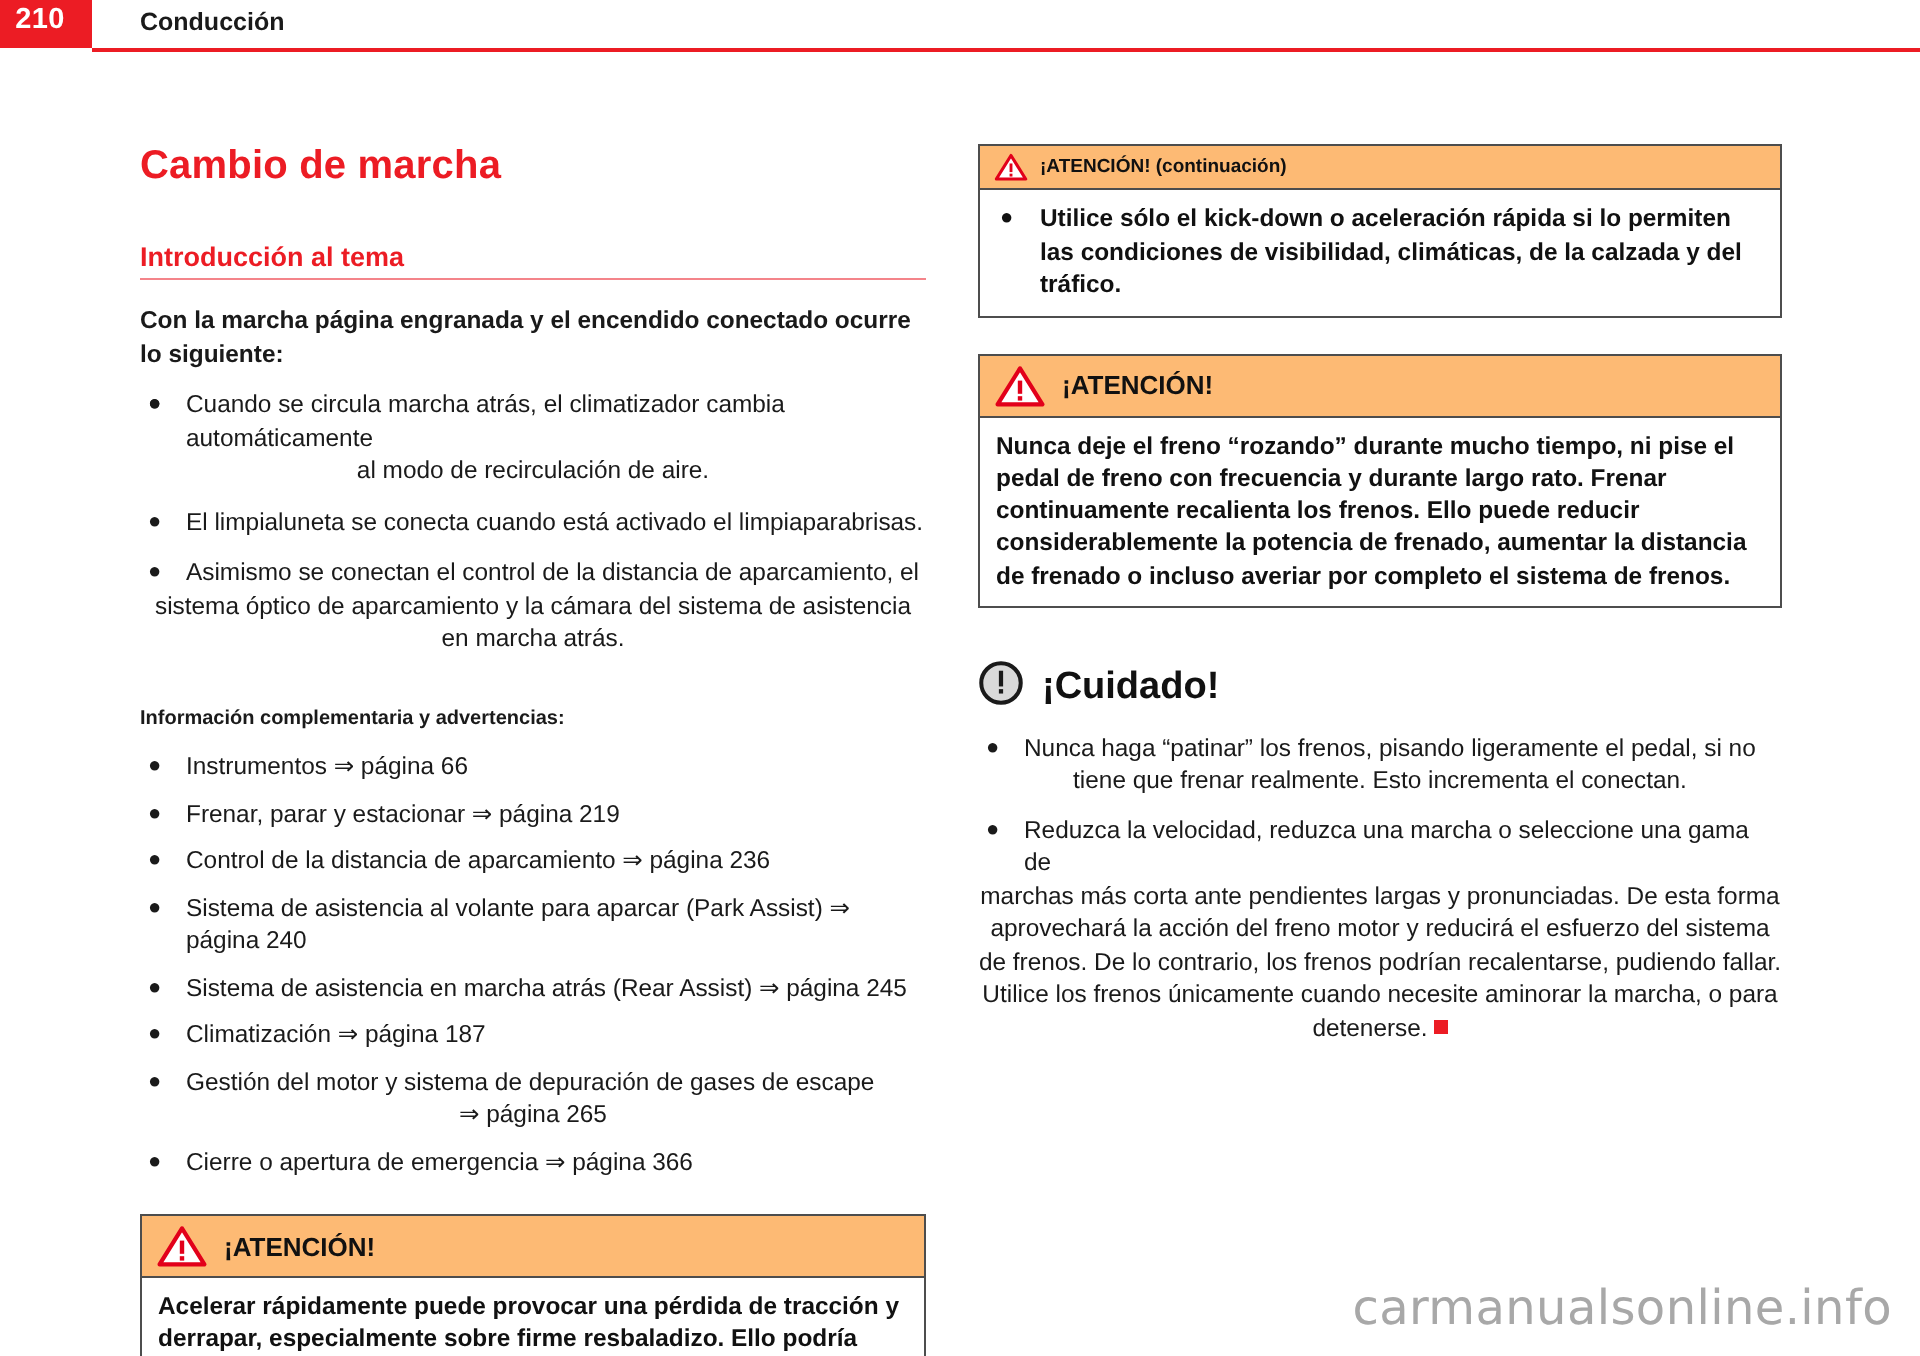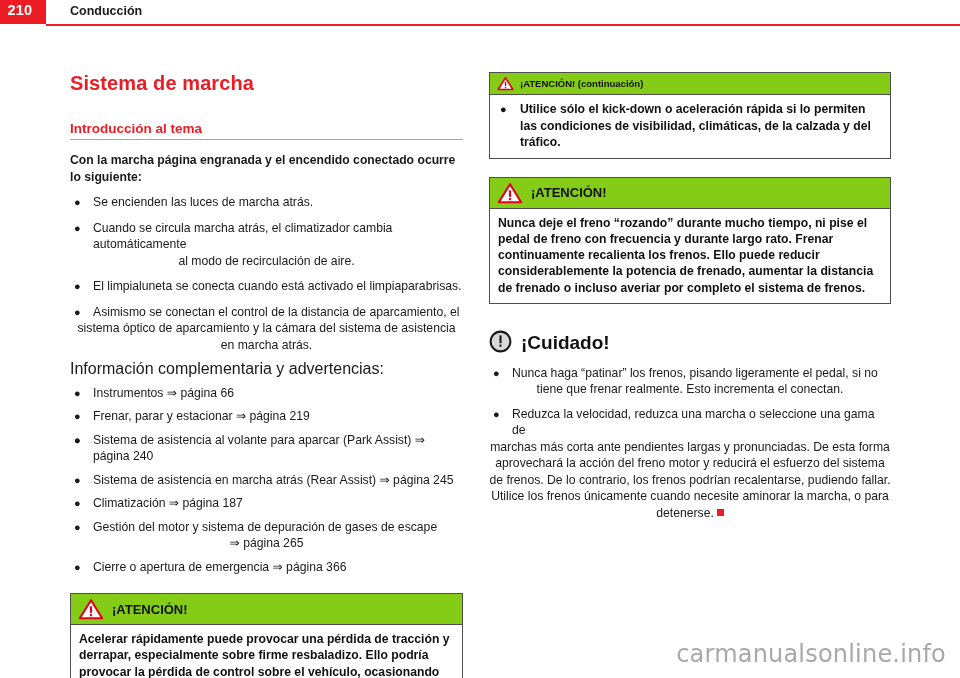--- a/index.html
+++ b/index.html
@@ -117,37 +117,37 @@
   .bullet-row.tight {
     margin-top: 8px;
   }
   .bullet-cont {
     font-size: 12.2px;
     line-height: 16.5px;
     margin: 0;
     text-align: center;
   }
   .section-label {
-    font-size: 16px;
-    line-height: 16.5px;
-    font-weight: normal;
-    margin: 8px 0 0 0;
+    font-size: 10px;
+    line-height: 16.5px;
+    font-weight: bold;
+    margin: 24px 0 0 0;
   }
   .list-tight {
     margin-top: 7px;
   }
 
   
   .warn-box {
     border: 1px solid #4d4d4d;
     margin-top: 18px;
     background: #ffffff;
   }
   .warn-head {
-    background: #84cc16;
+    background: #fdba74;
     border-bottom: 1px solid #4d4d4d;
     padding: 4px 7px 4px 7px;
     display: flex;
     align-items: center;
     gap: 8px;
     min-height: 20px;
   }
   .warn-head.small {
     padding: 3px 7px 3px 7px;
     min-height: 14px;
@@ -222,28 +222,27 @@
 <div id="page-header">
   <div id="page-number-block">
     <span id="page-number-text">210</span>
   </div>
   <div id="chapter-title">Conducción</div>
   <div id="header-rule"></div>
 </div>
 
 <div id="col-left">
 
-  <h1 class="h1-title">Sistema de marcha</h1>
+  <h1 class="h1-title">Cambio de marcha</h1>
   <h2 class="h2-title">Introducción al tema</h2>
 
   <p class="para bold">Con la marcha página engranada y el encendido conectado ocurre lo siguiente:</p>
 
   <div class="bullet-row">
     <span class="dot">●</span>
-    <span>Se encienden las luces de marcha atrás.</span>
   </div>
 
   <div class="bullet-row">
     <span class="dot">●</span>
     <span>Cuando se circula marcha atrás, el climatizador cambia automáticamente</span>
   </div>
   <div class="bullet-cont">al modo de recirculación de aire.</div>
 
   <div class="bullet-row">
     <span class="dot">●</span>
@@ -261,20 +260,21 @@
   <div class="bullet-row list-tight">
     <span class="dot">●</span>
     <span>Instrumentos ⇒ página 66</span>
   </div>
   <div class="bullet-row list-tight">
     <span class="dot">●</span>
     <span>Frenar, parar y estacionar ⇒ página 219</span>
   </div>
   <div class="bullet-row list-tight">
     <span class="dot">●</span>
+    <span>Control de la distancia de aparcamiento ⇒ página 236</span>
   </div>
   <div class="bullet-row list-tight">
     <span class="dot">●</span>
     <span>Sistema de asistencia al volante para aparcar (Park Assist) ⇒ página 240</span>
   </div>
   <div class="bullet-row list-tight">
     <span class="dot">●</span>
     <span>Sistema de asistencia en marcha atrás (Rear Assist) ⇒ página 245</span>
   </div>
   <div class="bullet-row list-tight">

